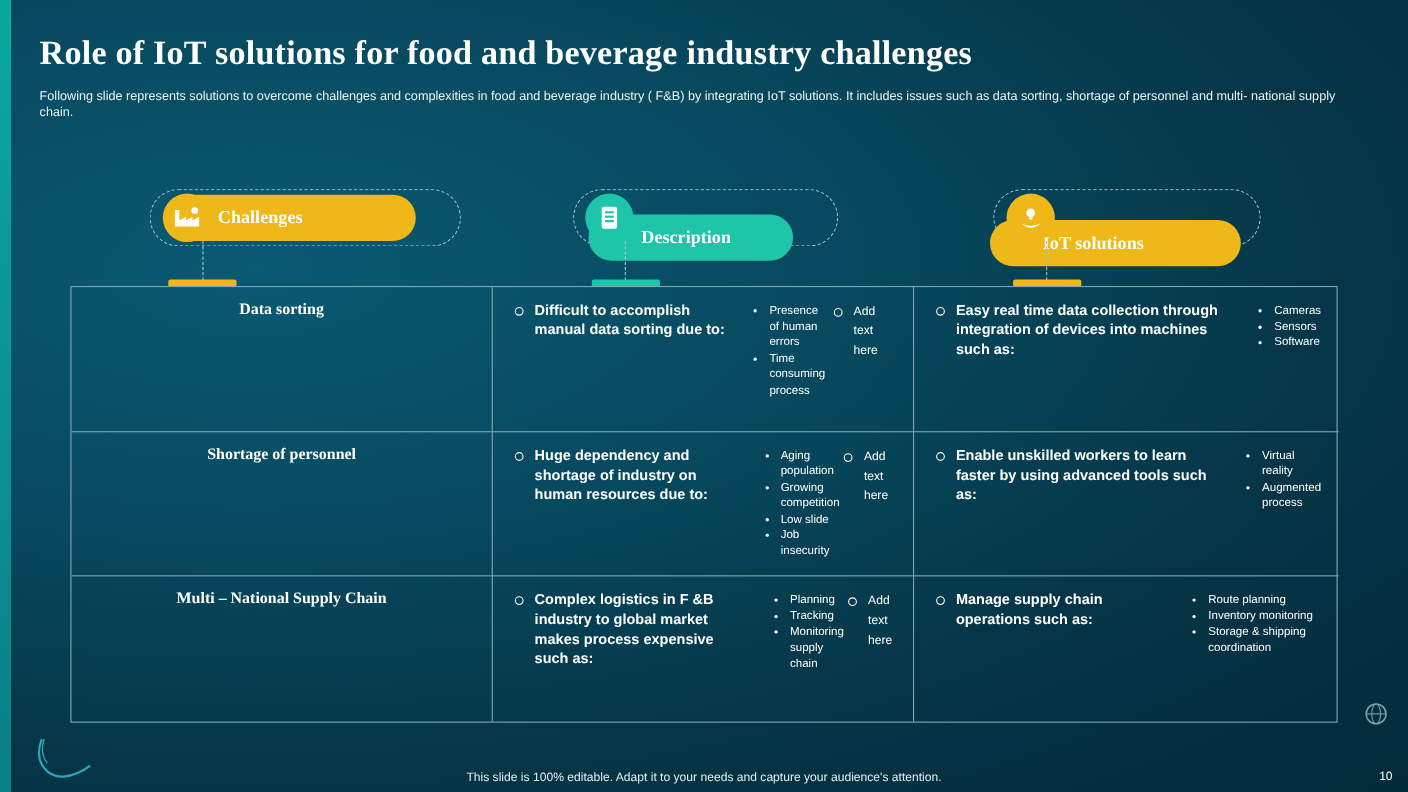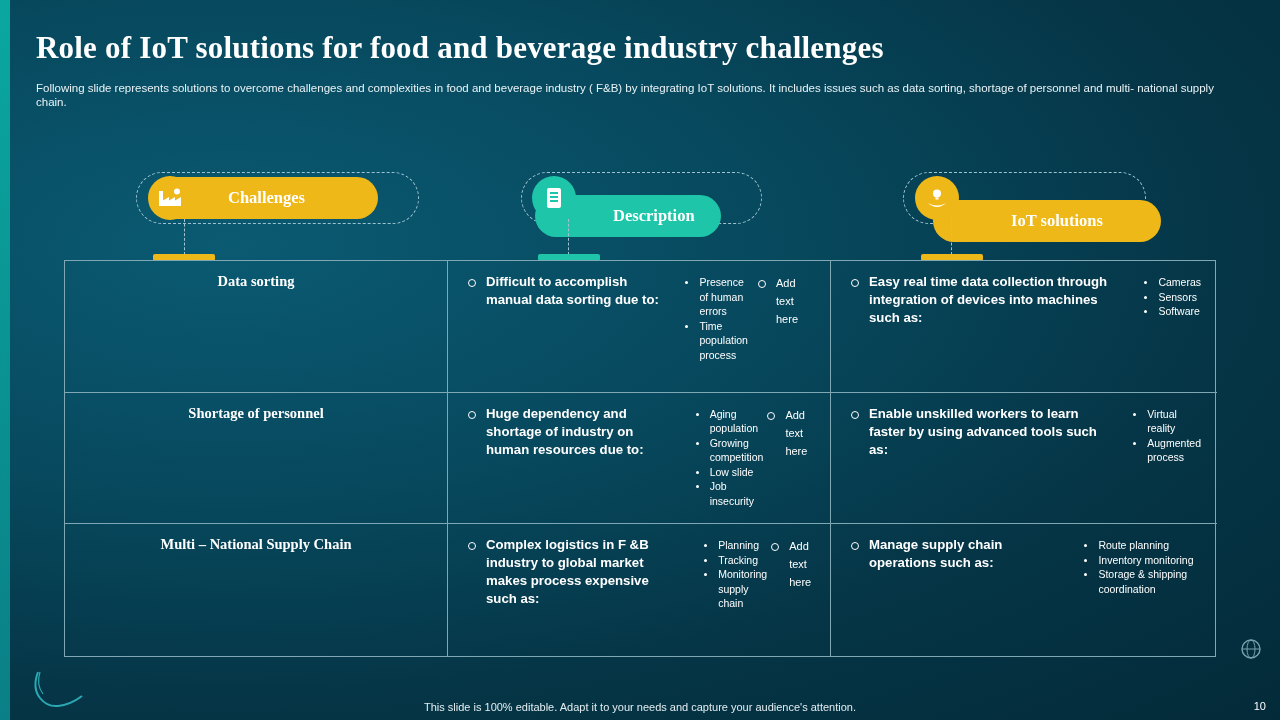--- a/index.html
+++ b/index.html
@@ -39,21 +39,21 @@
     line-height: 14px;
     color: #e9f3f6;
   }
   
   .pill {
     position: absolute;
     height: 42px;
     border-radius: 21px;
     display: flex;
     align-items: center;
-    padding-left: 78px;
+    padding-left: 48px;
     padding-right: 22px;
     font-family: "Liberation Serif", serif;
     font-weight: bold;
     font-size: 16.5px;
     color: #ffffff;
     white-space: nowrap;
   }
   .pill-dash {
     position: absolute;
     border: 1px dashed #9fc4cf;
@@ -214,21 +214,21 @@
       <rect x="4" y="2" width="14" height="20" rx="2" fill="#ffffff"></rect>
       <rect x="7" y="6" width="8" height="2" fill="#1fc5a8"></rect>
       <rect x="7" y="10" width="8" height="2" fill="#1fc5a8"></rect>
       <rect x="7" y="14" width="8" height="2" fill="#1fc5a8"></rect>
     </svg>
   </div>
   <div class="connector" style="left:568px; top:219px; height:36px;"></div>
   <div class="tab-cap" style="left:538px; top:254px; width:62px; background:#1fc5a8;"></div>
 
   <div class="pill-dash" style="left:903px; top:172px; width:243px;"></div>
-  <div class="pill" style="left:933px; top:177px; width:228px; background:#efb819;margin-top:23px;">
+  <div class="pill" style="left:900px; top:177px; width:228px; background:#efb819;margin-top:23px;">
     <span>IoT solutions</span>
   </div>
   <div class="pill-icon" style="left:915px; top:176px; background:#efb819;">
     <svg width="24" height="24" viewBox="0 0 24 24">
       <circle cx="12" cy="7.5" r="4" fill="#ffffff"></circle>
       <rect x="10.5" y="11.5" width="3" height="2" fill="#ffffff"></rect>
       <path d="M3 17 q9 5 18 0 q-9 8 -18 0 z" fill="#ffffff"></path>
     </svg>
   </div>
   <div class="connector" style="left:951px; top:219px; height:36px;"></div>
@@ -238,21 +238,21 @@
 
     <div class="cell">
       <div class="chal-label">Data sorting</div>
     </div>
     <div class="cell">
       <ul class="l1">
         <li>Difficult to accomplish manual data sorting due to:</li>
       </ul>
       <ul class="l2">
         <li>Presence of human errors</li>
-        <li>Time population process</li>
+        <li>Time consuming process</li>
       </ul>
       <div class="addtext">Add text here</div>
     </div>
     <div class="cell last-col">
       <ul class="l1">
         <li>Easy real time data collection through integration of devices into machines such as:</li>
       </ul>
       <ul class="l2">
         <li>Cameras</li>
         <li>Sensors</li>

